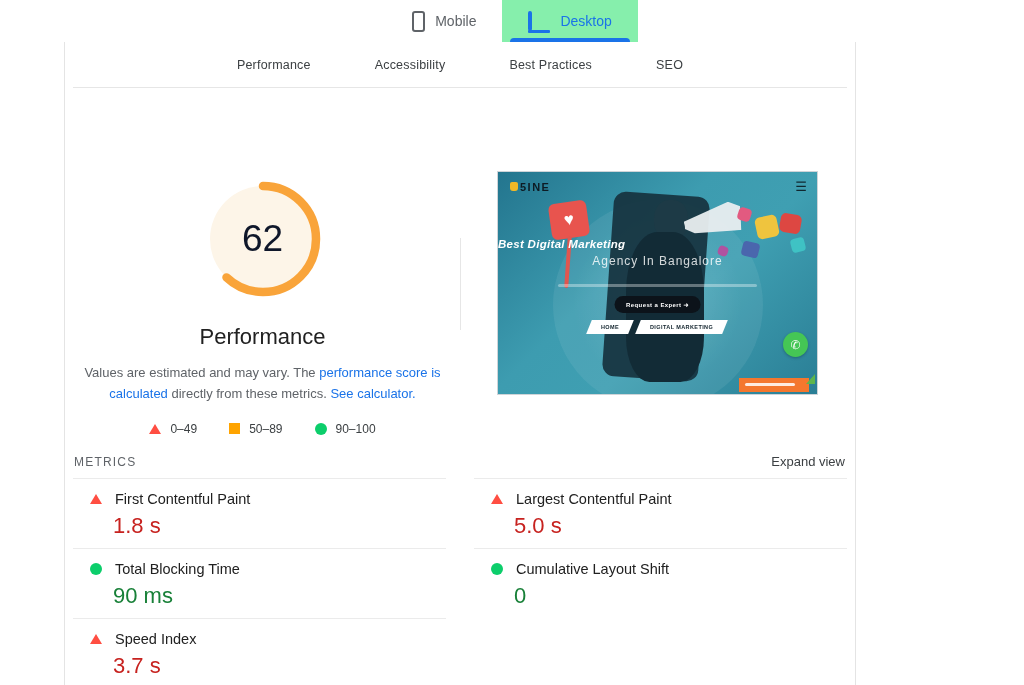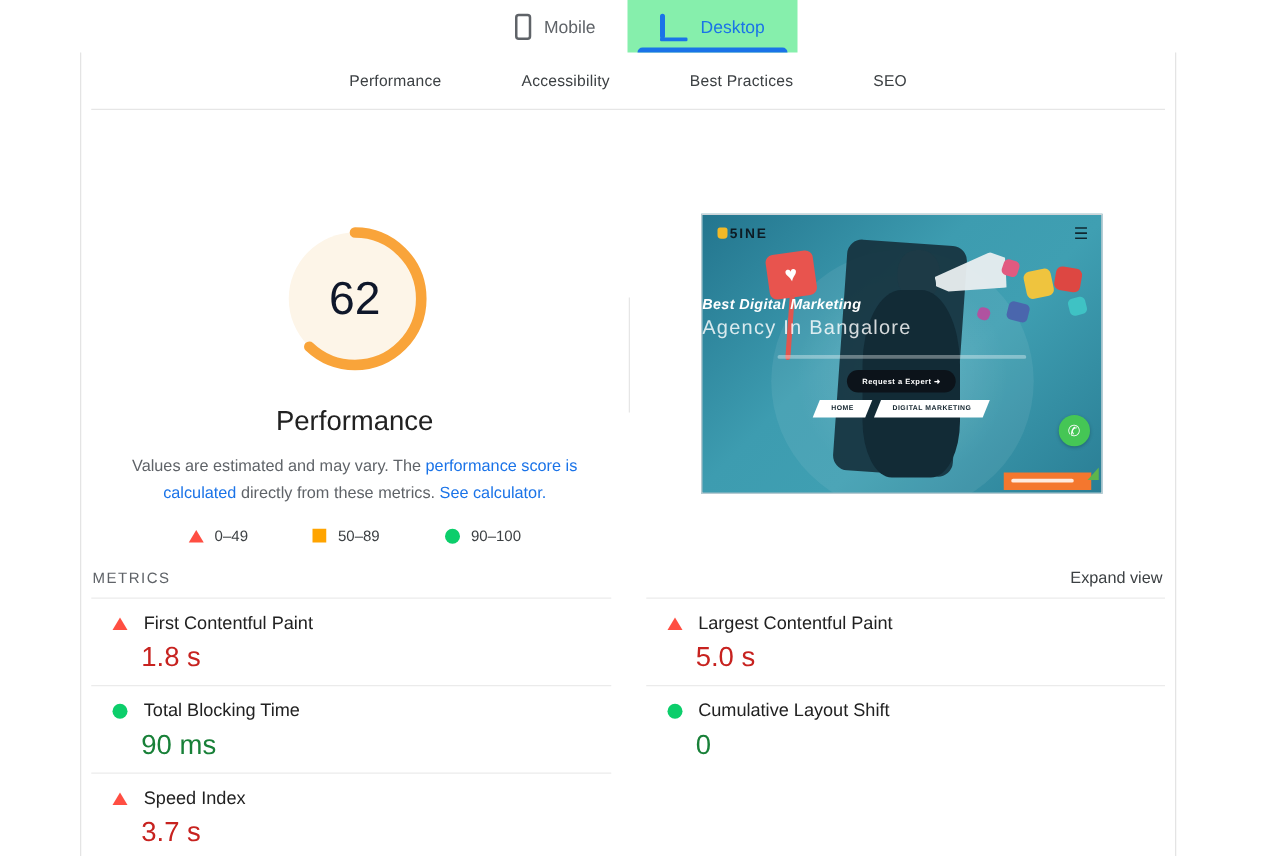--- a/index.html
+++ b/index.html
@@ -12,42 +12,42 @@
                 font-size:14px; font-weight:500; color:#5f6368; position:relative; }
   .device-tab.selected { background:#86efac; color:#1a73e8; }
   .device-tab.selected .tab-underline { position:absolute; left:8px; right:8px; bottom:0;
                 height:4px; border-radius:4px 4px 0 0; background:#1a73e8; }
   .phone-icon { width:13px; height:21px; border:2px solid #5f6368; border-radius:3px; }
   .laptop-icon { position:relative; width:22px; height:17px; }
   .laptop-icon .screen { width:20px; height:13px; border:2px solid #1a73e8; border-radius:2px; margin:0 auto; }
   .laptop-icon .base { width:22px; height:2.5px; background:#1a73e8; margin-top:1.5px; border-radius:1px; }
 
   
-  .card { margin:0 64px; width:877px; height:643px;
+  .card { margin:0 64px; width:792px; height:643px;
           border-left:1px solid #e4e4e4; border-right:1px solid #e4e4e4; background:#fff; }
   .category-tabs { display:flex; justify-content:center; gap:64px; padding:16px 0 15px; }
   .category-tab { font-size:12.5px; color:#3c4043; cursor:pointer; letter-spacing:.2px; }
   .card-divider { border-bottom:1px solid #e6e6e6; margin:0 8px 0 8px; }
 
   
   .hero { display:flex; position:relative; height:356px; }
   .hero-half { width:50%; display:flex; flex-direction:column; align-items:center; }
   .hero-vdivider { position:absolute; left:50%; top:150px; height:92px; width:1px; background:#e6e6e6; }
 
   .gauge-wrap { position:relative; width:116px; height:116px; margin-top:93px; }
   .gauge-wrap svg { position:absolute; inset:0; }
   .gauge-score { position:absolute; inset:0; display:flex; align-items:center; justify-content:center;
                  font-size:37px; color:#0f172a; }
   .score-title { margin-top:27px; font-size:22px; color:#212121; }
 
   .disclaimer { margin-top:13px; width:412px; text-align:center; font-size:13px; line-height:1.6;
                 color:#5f6368; }
   .disclaimer a { color:#1a73e8; text-decoration:none; cursor:pointer; }
 
-  .legend { display:flex; gap:52px; margin-top:17px; align-items:flex-start; font-size:12px; color:#3c4043; }
+  .legend { display:flex; gap:32px; margin-top:17px; align-items:flex-start; font-size:12px; color:#3c4043; }
   .legend-item { display:flex; align-items:center; gap:9px; }
   .tri { width:0; height:0; border-left:6px solid transparent; border-right:6px solid transparent;
          border-bottom:10px solid #ff4e42; }
   .sq { width:11px; height:11px; background:#ffa400; }
   .dot { width:12px; height:12px; border-radius:50%; background:#0cce6b; }
 
   
   .thumb { position:relative; margin-top:83px; width:321px; height:224px; background:#3794a9;
            border:1px solid #cfd4d8; overflow:hidden; }
   .thumb-bg { position:absolute; inset:0;
@@ -73,22 +73,22 @@
         transform:rotate(-8deg); }
 
   .float-ic { position:absolute; border-radius:4px; }
   .heart-box { left:52px; top:30px; width:38px; height:36px; background:#e8544e; border-radius:6px;
         transform:rotate(-8deg); color:#fff; font-size:17px; text-align:center; line-height:36px; }
   .heart-stick { position:absolute; left:68px; top:64px; width:4px; height:52px; background:#e0564f;
         transform:rotate(4deg); border-radius:2px; }
 
   .hero-line1 { position:absolute; top:66px; width:100%; text-align:left; color:#fff;
         font-size:11.5px; font-weight:bold; font-style:italic; letter-spacing:.3px; }
-  .hero-line2 { position:absolute; top:82px; width:100%; text-align:left; color:rgba(255,255,255,.82);
-        font-size:16px; letter-spacing:1px; font-weight:400; }
+  .hero-line2 { position:absolute; top:82px; width:100%; text-align:center; color:rgba(255,255,255,.82);
+        font-size:12px; letter-spacing:1px; font-weight:400; }
   .hero-para { position:absolute; top:112px; left:60px; right:60px; height:3px;
         background:rgba(255,255,255,.35); border-radius:2px; }
   .cta-btn { position:absolute; top:124px; left:50%; transform:translateX(-50%);
         background:#0c131a; color:#fff; font-size:6px; font-weight:bold; padding:5px 12px;
         border-radius:10px; letter-spacing:.4px; white-space:nowrap; }
   .nav-btns { position:absolute; top:148px; left:0; width:100%; display:flex; justify-content:center; gap:7px; }
   .nav-btn { background:#fff; color:#10212b; font-size:5.5px; font-weight:bold; padding:4px 12px;
         transform:skewX(-22deg); letter-spacing:.4px; }
   .nav-btn span { display:inline-block; transform:skewX(22deg); }
 

